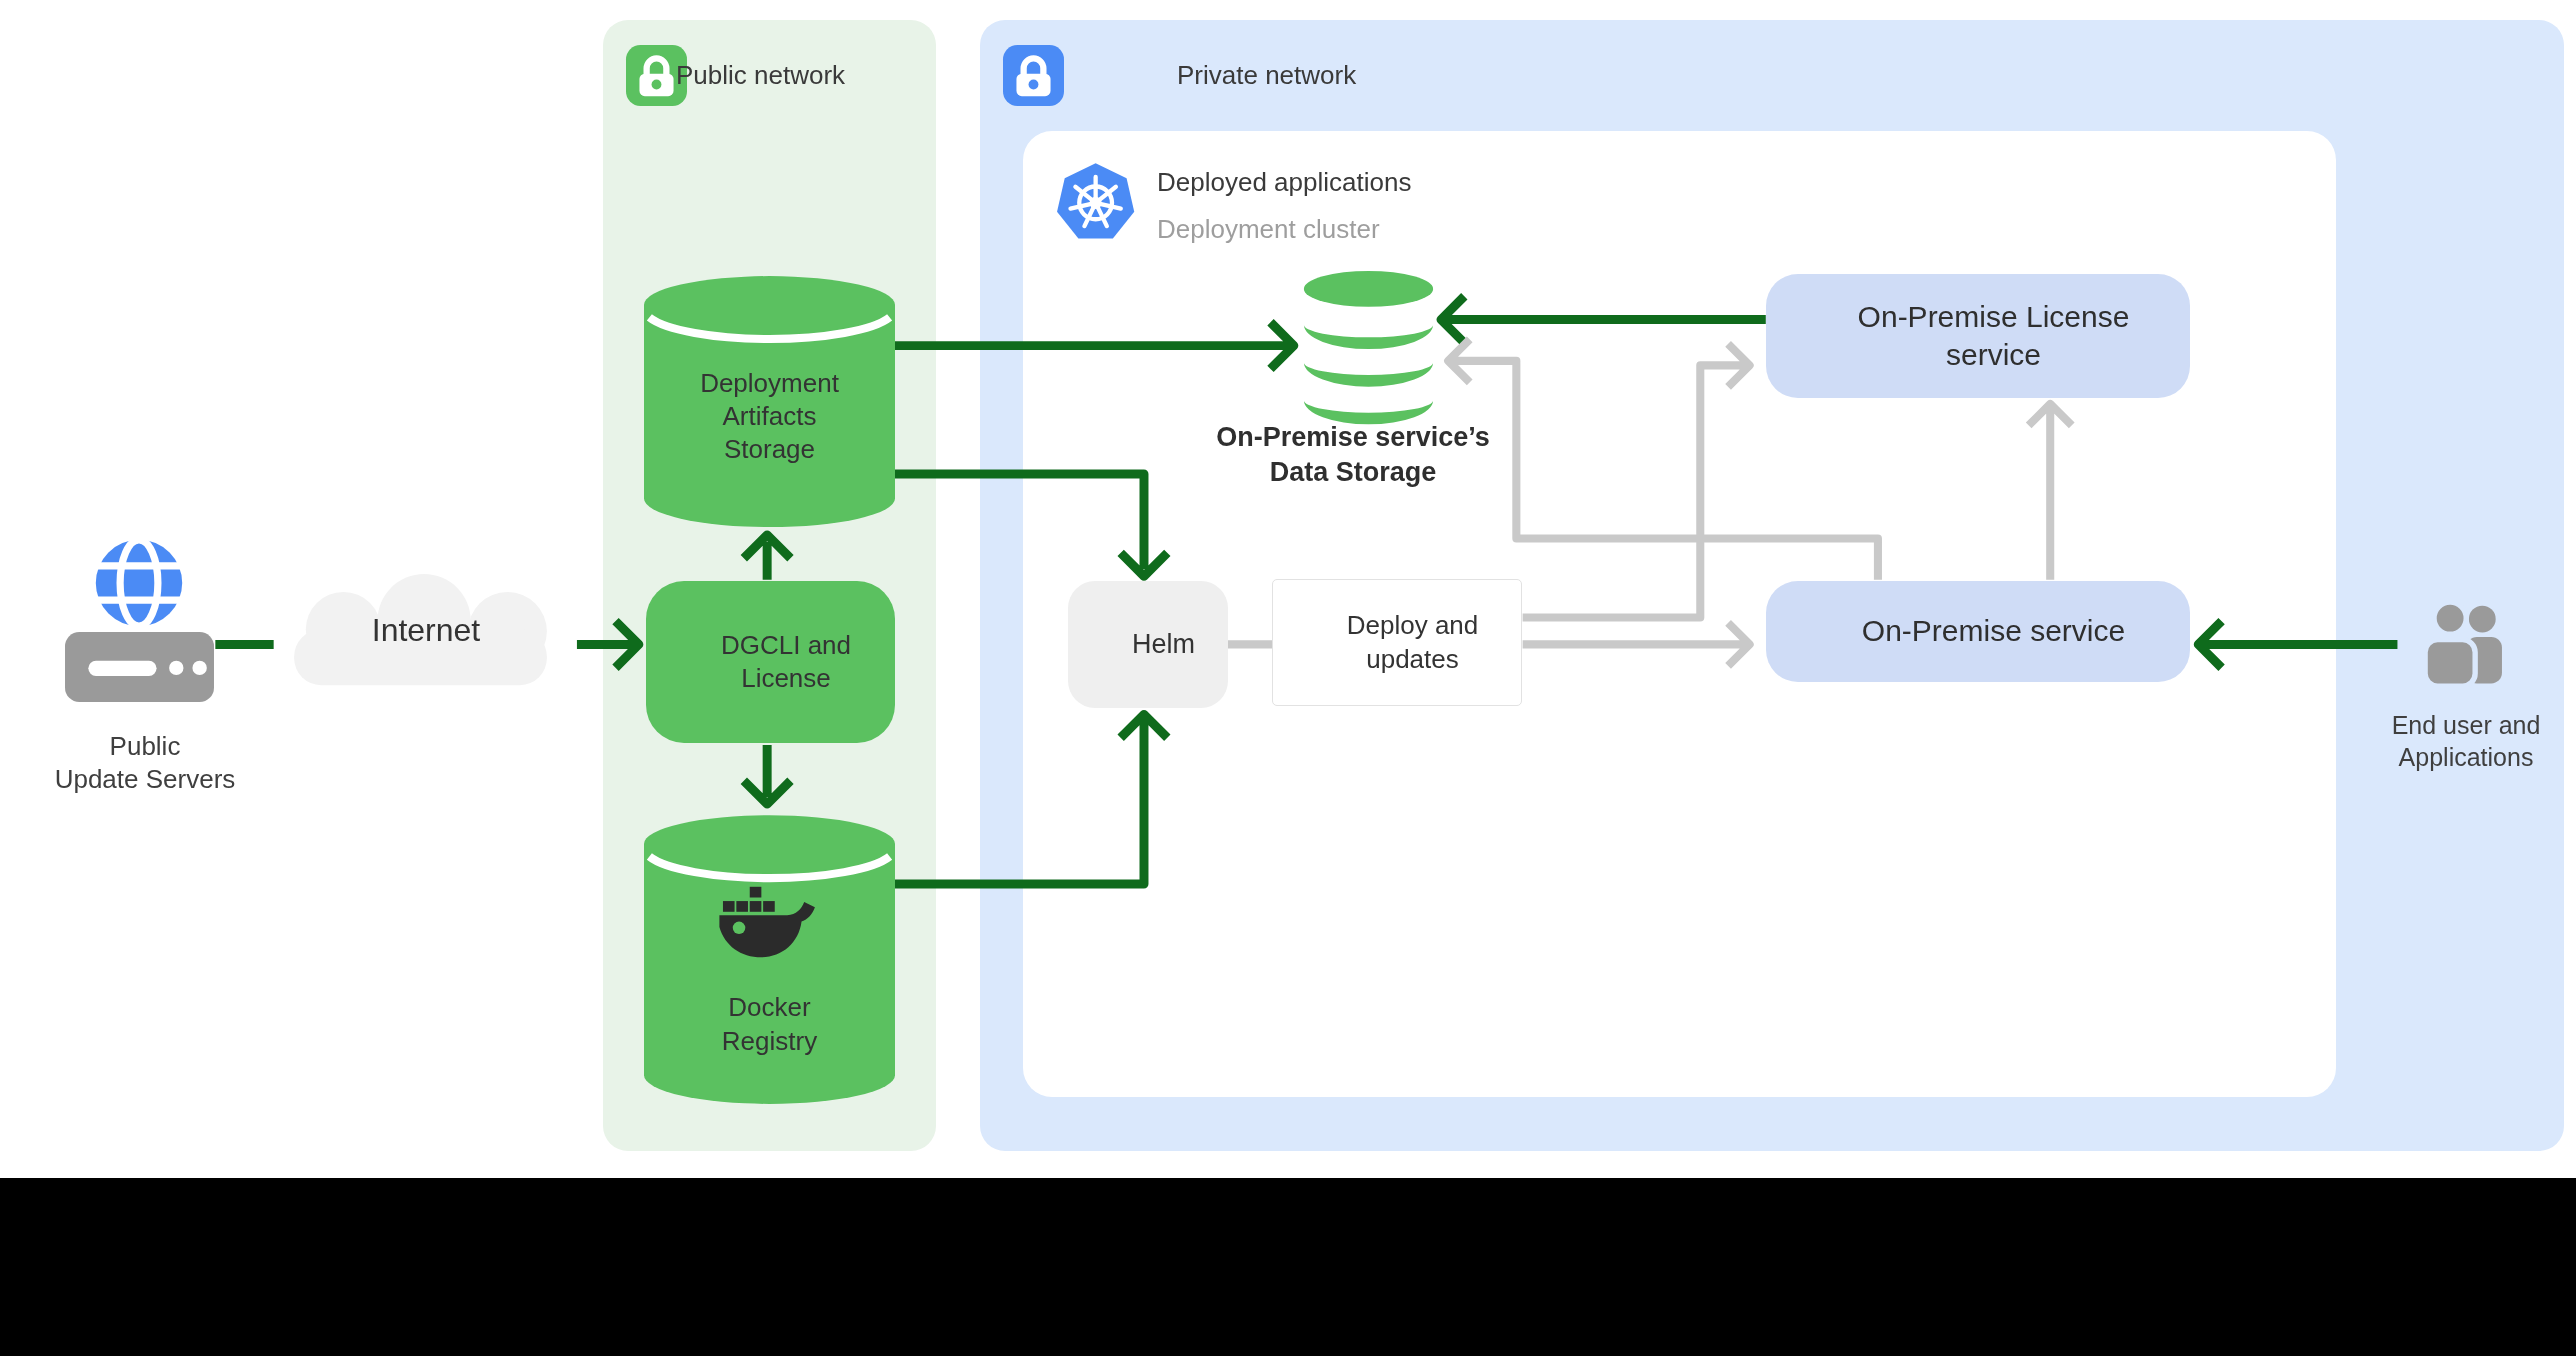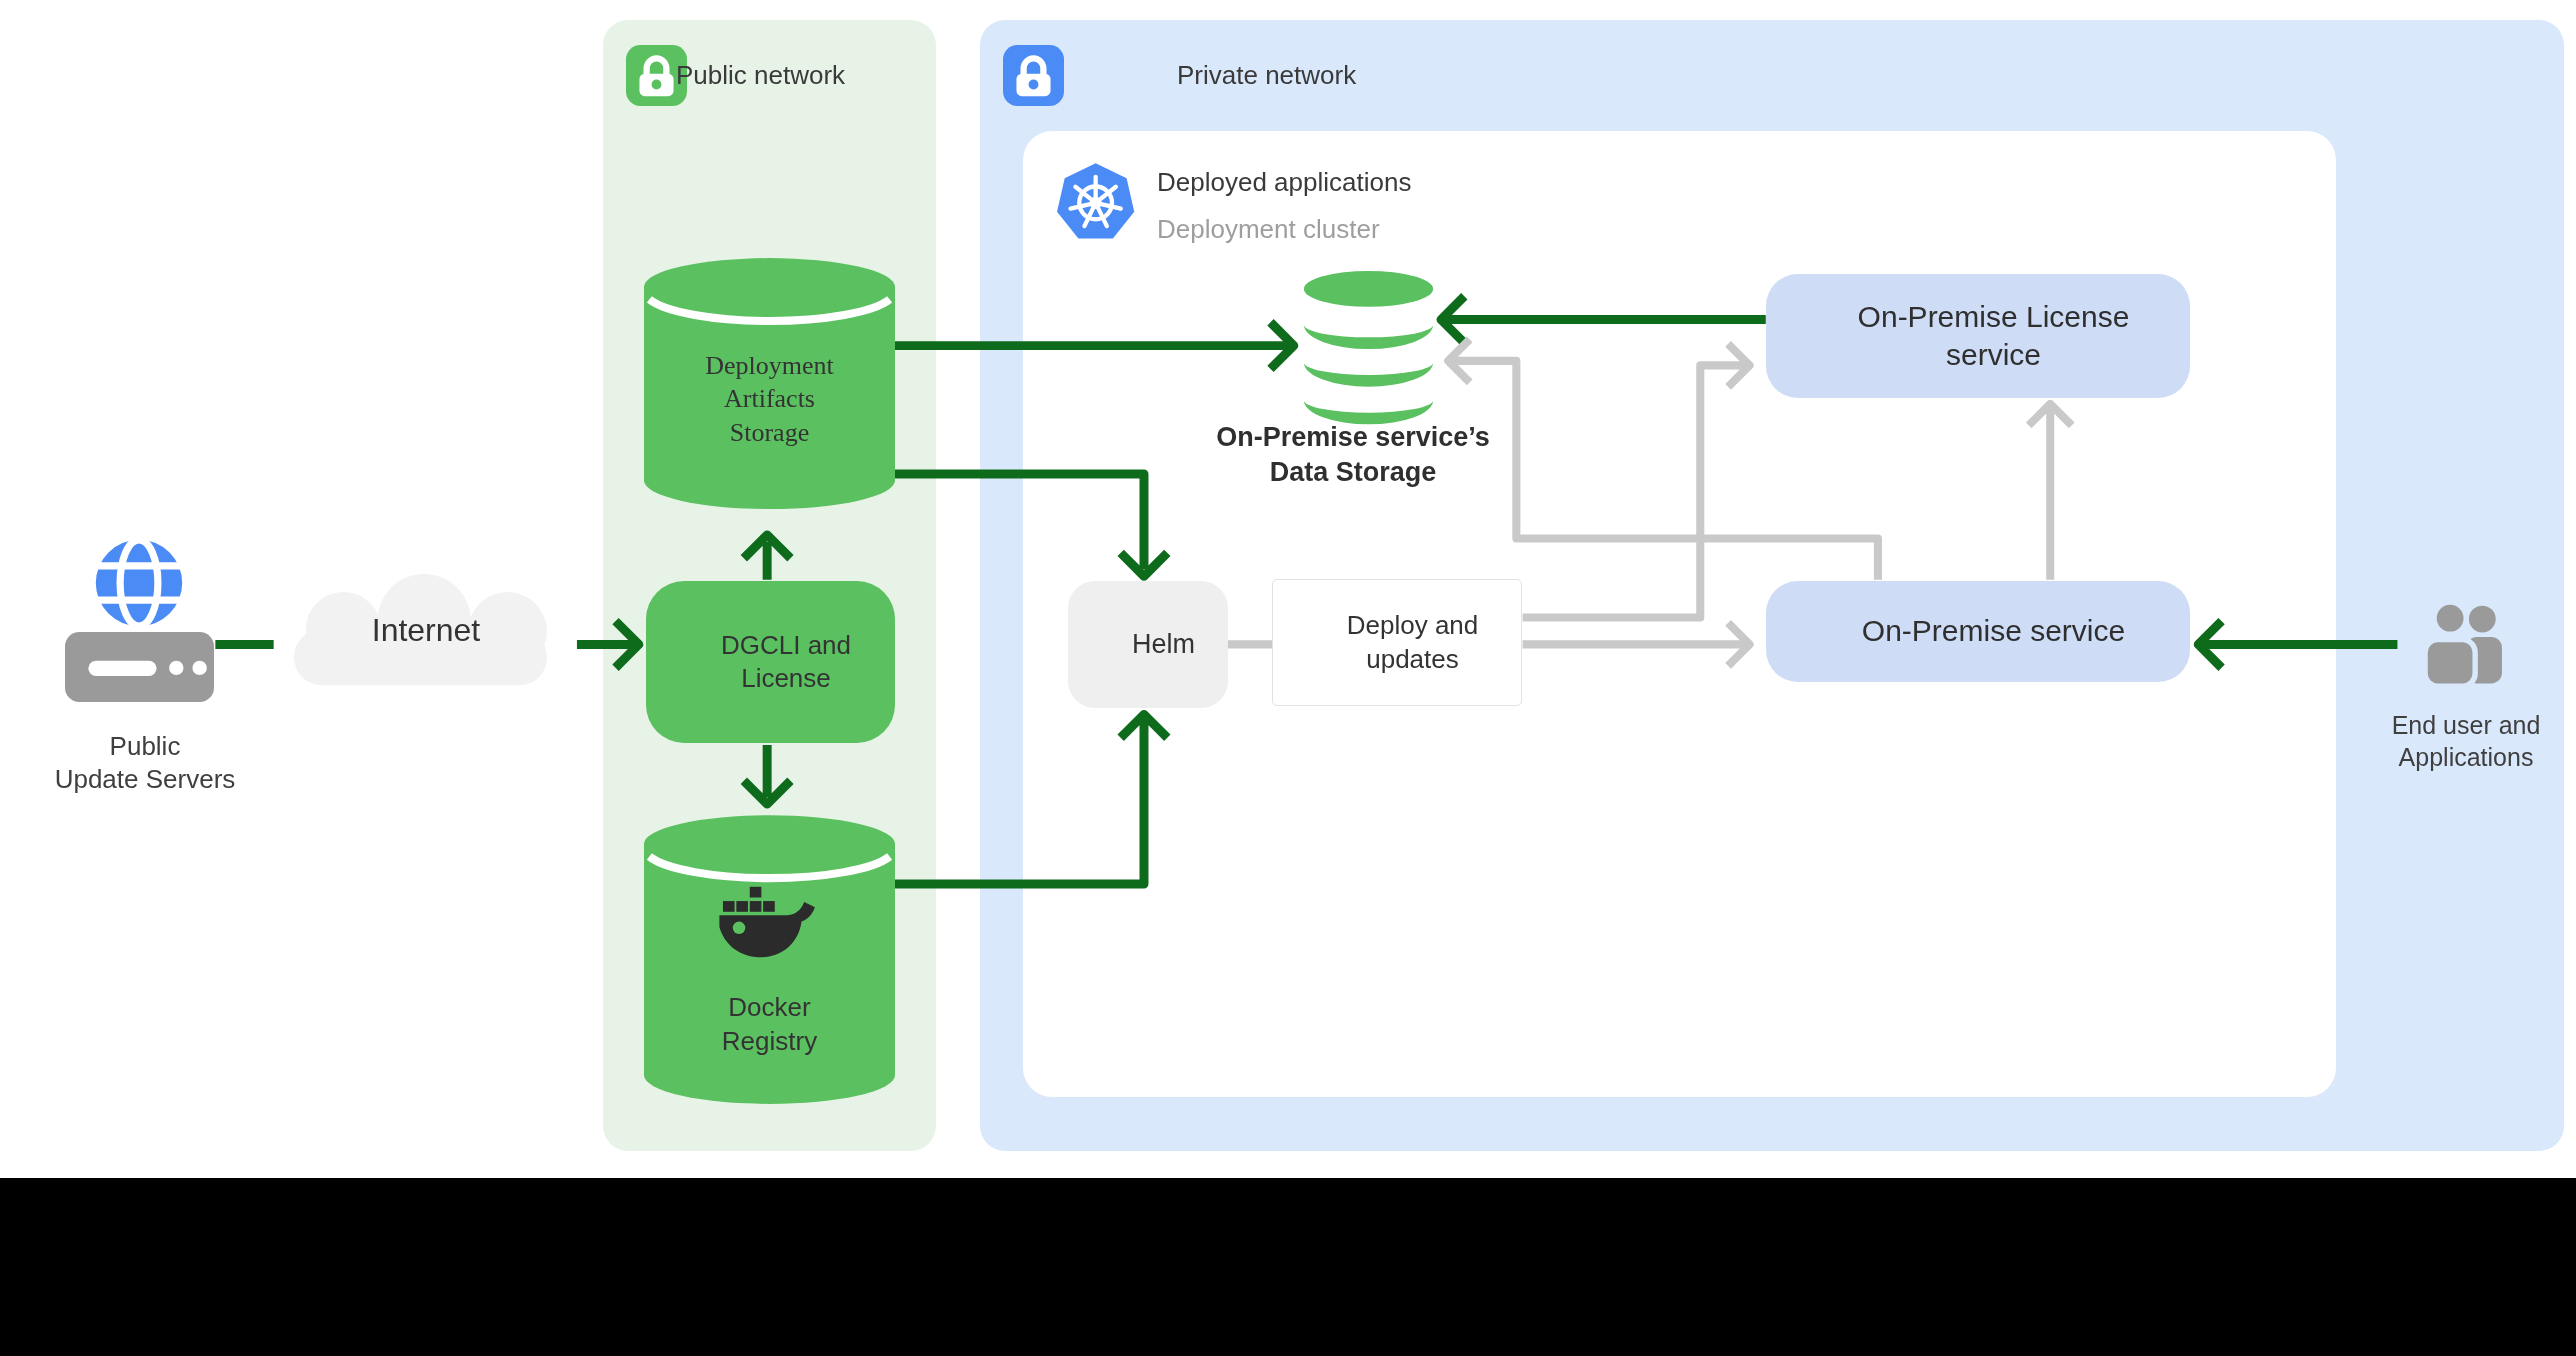--- a/index.html
+++ b/index.html
@@ -127,21 +127,21 @@
         <circle cx="185" cy="52" r="52"></circle>
         <circle cx="278" cy="64" r="44"></circle>
         <rect x="40" y="62" width="282" height="62" rx="30"></rect>
       </g>
     </svg>
   </div>
   <div class="node" style="left:248px;top:581px;width:325px;height:99px;font-size:32px;">
     <span class="lbl">Internet</span>
   </div>
 
-  <div class="abs" style="left:644px;top:249px;z-index:3;font-family:Liberation Serif, serif;">
+  <div class="abs" style="left:644px;top:267px;z-index:3;">
     <svg width="251" height="262" viewBox="0 0 280 292">
       <path d="M0,42 L0,258 A140,32 0 0 0 280,258 L280,42 Z" fill="var(--node-green)"></path>
       <ellipse cx="140" cy="42" rx="140" ry="32" fill="var(--node-green)"></ellipse>
       <path d="M6,56 A140,34 0 0 0 274,56" stroke="#fff" stroke-width="9" fill="none"></path>
     </svg>
     <div class="cyl-label lbl" style="top:70px;bottom:36px;font-size:26px;">Deployment
 Artifacts
 Storage</div>
   </div>
 

